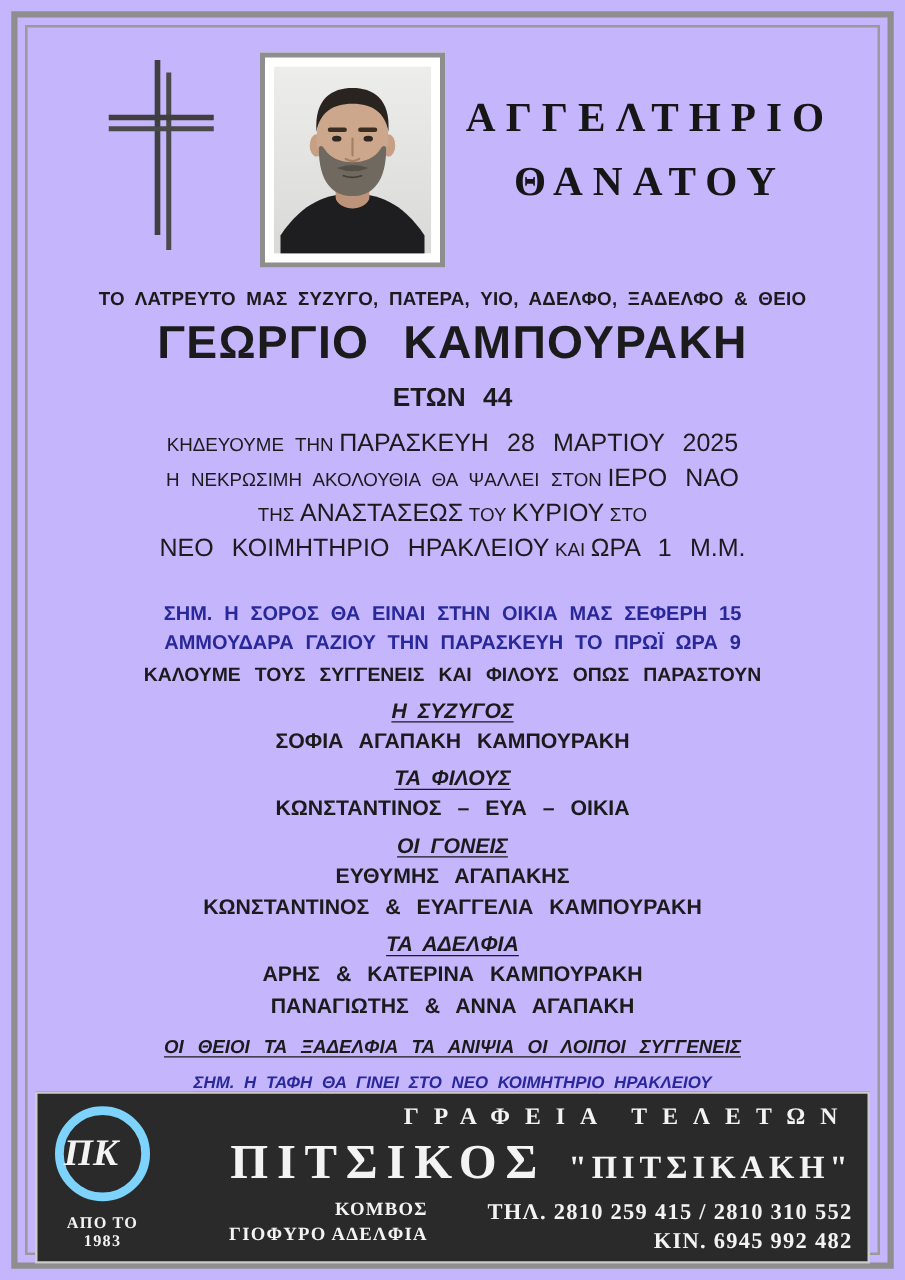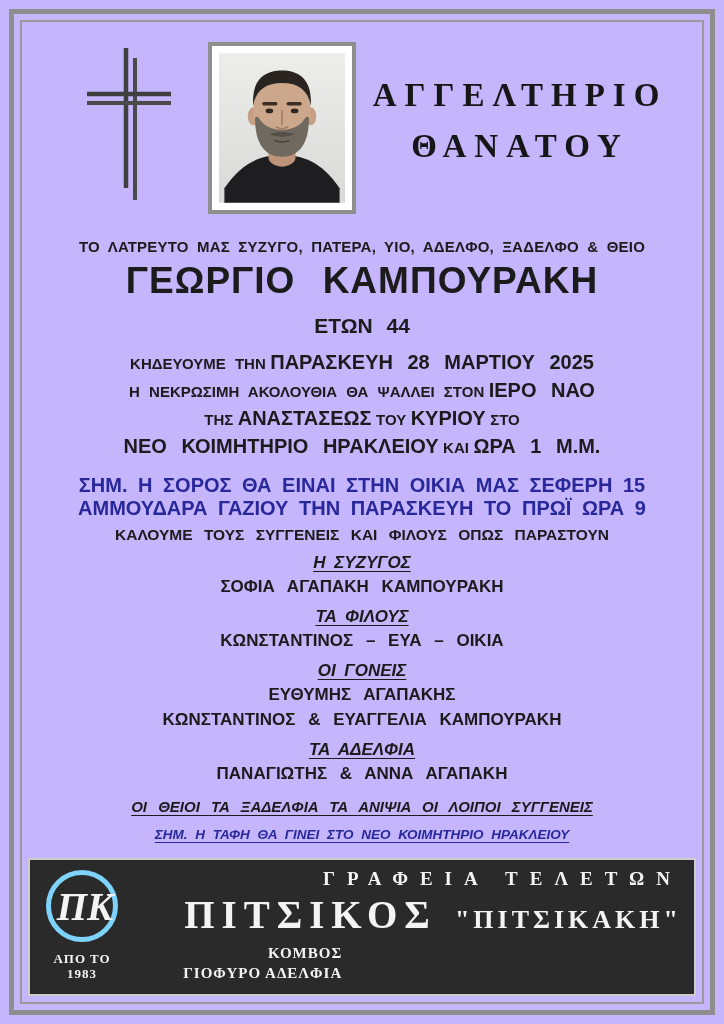--- a/index.html
+++ b/index.html
@@ -24,47 +24,47 @@
     background:#ffffff; padding:7px; line-height:0; }
   .title-block { flex:1 1 auto; margin-top:28px;
     font-family:"Liberation Serif", serif; font-weight:bold;
     font-size:33px; letter-spacing:8px; line-height:1.55; color:#161616; }
 
   
   .intro-line { margin-top:16px; font-size:15px; font-weight:bold; word-spacing:4px; letter-spacing:.2px; }
   .deceased-name { margin-top:5px; font-size:37px; font-weight:bold; word-spacing:16px; letter-spacing:1px; line-height:1.15; }
   .age-line { margin-top:11px; font-size:21px; font-weight:bold; word-spacing:8px; }
 
-  .funeral-block { margin-top:11px; font-weight:bold; line-height:27px; }
+  .funeral-block { margin-top:11px; font-weight:normal; line-height:27px; }
   .funeral-block .sm { font-size:15px; word-spacing:5px; }
   .funeral-block .bg { font-size:20px; word-spacing:9px; }
 
-  .residence-note { margin-top:13px; font-weight:bold; font-size:20px;
+  .residence-note { margin-top:26px; font-weight:bold; font-size:16px;
     color:var(--accent-blue,#28289a); line-height:23px; word-spacing:5px; }
   .invitation-line { margin-top:6px; font-size:15.5px; font-weight:bold; word-spacing:7px; }
 
   .family-section { margin-top:9px; }
   .family-heading { font-size:17px; font-weight:bold; font-style:italic;
     text-decoration:underline; text-underline-offset:3px; word-spacing:4px; }
   .family-line { font-size:17px; font-weight:bold; line-height:23px; word-spacing:8px; margin-top:2px; }
 
   .relatives-line { margin-top:13px; font-size:15px; font-weight:bold; font-style:italic;
     text-decoration:underline; text-underline-offset:3px; word-spacing:7px; }
   .burial-note { margin-top:12px; font-size:13.5px; font-weight:bold; font-style:italic;
     color:var(--accent-blue,#28289a); text-decoration:underline; text-underline-offset:3px; word-spacing:4px; }
 
   
   .footer { margin-top:auto; margin-bottom:2px; width:calc(100% - 4px); height:138px;
     background:var(--footer-bg,#2a2a2a); border:2px solid #cccccc; box-sizing:border-box;
     display:flex; color:#f3f3f3; font-family:"Liberation Serif", serif; }
   .footer-left { flex:0 0 104px; display:flex; flex-direction:column; align-items:center;
     justify-content:flex-start; padding-top:10px; }
-  .logo-circle { width:62px; height:62px; border:5px solid #7dd3fc; border-radius:50%;
-    display:flex; align-items:center; justify-content:flex-end;
-    font-size:39px; font-weight:bold; font-style:italic; letter-spacing:0; }
+  .logo-circle { width:62px; height:62px; border:7px solid #7dd3fc; border-radius:50%;
+    display:flex; align-items:center; justify-content:flex-start;
+    font-size:30px; font-weight:bold; font-style:italic; letter-spacing:0; }
   .since { margin-top:9px; font-size:13px; font-weight:bold; line-height:15px; letter-spacing:1px; }
   .footer-main { flex:1 1 auto; display:flex; flex-direction:column; padding:8px 12px 8px 0; box-sizing:border-box;text-align:right; }
   .tagline { font-size:19px; font-weight:bold; letter-spacing:12px; }
   .brand-row { margin-top:2px; white-space:nowrap; }
   .brand { font-size:39px; font-weight:bold; letter-spacing:7px;margin-top:12px; }
   .brand-quoted { font-size:26px; font-weight:bold; letter-spacing:4px; margin-left:14px; }
   .footer-bottom { margin-top:6px; display:flex; width:100%; align-items:flex-start; }
   .location { flex:0 0 38%; font-size:15px; font-weight:bold; line-height:20px; letter-spacing:1px; }
   .phones { flex:1 1 auto; font-size:18px; font-weight:bold; line-height:23px; letter-spacing:1px; }
 </style>
@@ -175,20 +175,21 @@
     </div>
 
     <div class="family-section">
       <div class="family-heading">ΟΙ ΓΟΝΕΙΣ</div>
       <div class="family-line">ΕΥΘΥΜΗΣ ΑΓΑΠΑΚΗΣ</div>
       <div class="family-line">ΚΩΝΣΤΑΝΤΙΝΟΣ &amp; ΕΥΑΓΓΕΛΙΑ ΚΑΜΠΟΥΡΑΚΗ</div>
     </div>
 
     <div class="family-section">
       <div class="family-heading">ΤΑ ΑΔΕΛΦΙΑ</div>
+      <div class="family-line">ΑΡΗΣ &amp; ΚΑΤΕΡΙΝΑ ΚΑΜΠΟΥΡΑΚΗ</div>
       <div class="family-line">ΠΑΝΑΓΙΩΤΗΣ &amp; ΑΝΝΑ ΑΓΑΠΑΚΗ</div>
     </div>
 
     <div class="relatives-line">ΟΙ ΘΕΙΟΙ ΤΑ ΞΑΔΕΛΦΙΑ ΤΑ ΑΝΙΨΙΑ ΟΙ ΛΟΙΠΟΙ ΣΥΓΓΕΝΕΙΣ</div>
     <div class="burial-note">ΣΗΜ. Η ΤΑΦΗ ΘΑ ΓΙΝΕΙ ΣΤΟ ΝΕΟ ΚΟΙΜΗΤΗΡΙΟ ΗΡΑΚΛΕΙΟΥ</div>
 
     <div class="footer">
       <div class="footer-left">
         <div class="logo-circle">
           <span>ΠΚ</span>
@@ -202,18 +203,22 @@
         <div class="tagline">ΓΡΑΦΕΙΑ ΤΕΛΕΤΩΝ</div>
         <div class="brand-row">
           <span class="brand">ΠΙΤΣΙΚΟΣ</span>
           <span class="brand-quoted">"ΠΙΤΣΙΚΑΚΗ"</span>
         </div>
         <div class="footer-bottom">
           <div class="location">
             <div>ΚΟΜΒΟΣ</div>
             <div>ΓΙΟΦΥΡΟ ΑΔΕΛΦΙΑ</div>
           </div>
+          <div class="phones">
+            <div>ΤΗΛ. 2810 259 415 / 2810 310 552</div>
+            <div>ΚΙΝ. 6945 992 482</div>
+          </div>
         </div>
       </div>
     </div>
 
   </div>
 </div>
 
 </body></html>

